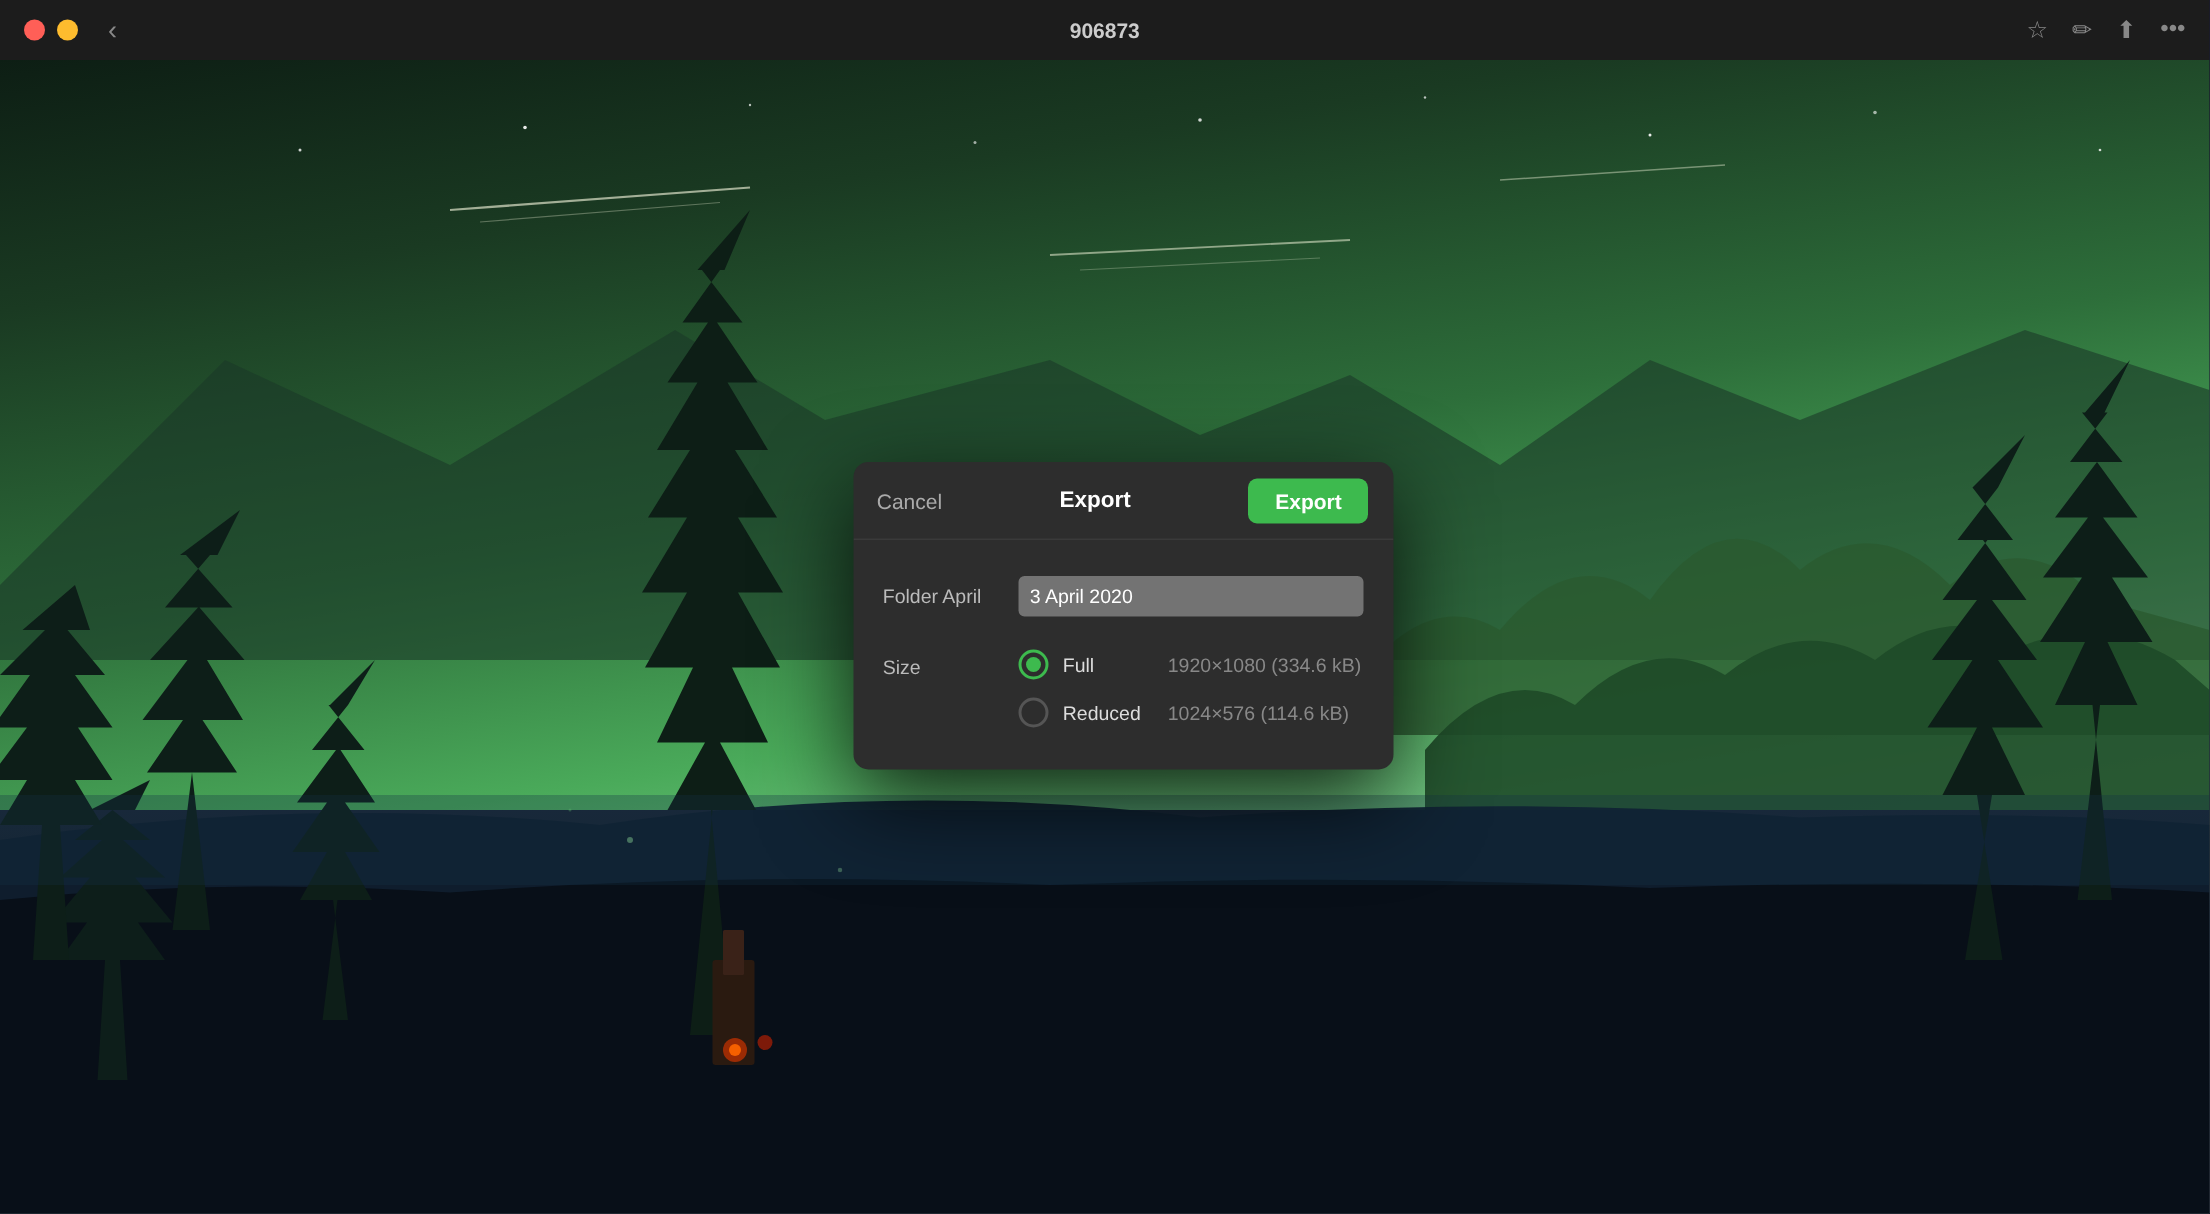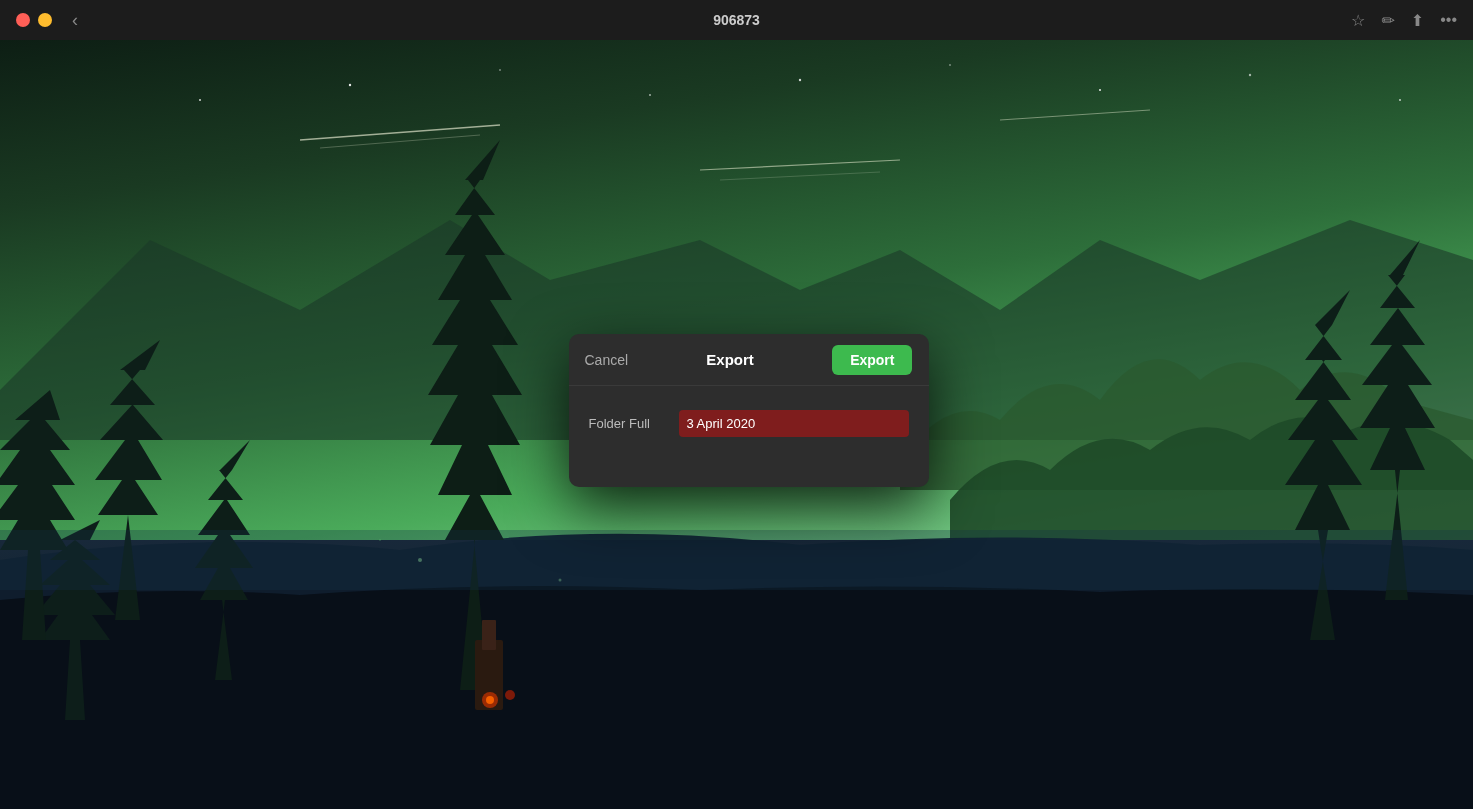--- a/index.html
+++ b/index.html
@@ -178,21 +178,21 @@
     }
 
     .form-label {
       color: #bbb;
       font-size: 13px;
       min-width: 90px;
     }
 
     .folder-name-input {
       flex: 1;
-      background: #7f1d1d;
+      background: #737373;
       border: none;
       border-radius: 4px;
       padding: 6px 8px;
       color: #fff;
       font-size: 13px;
       outline: none;
       selection-color: #fff;
     }
 
     .folder-name-input::selection {
@@ -364,19 +364,38 @@
 
     <div class="dialog-header">
       <button class="dialog-cancel">Cancel</button>
       <span class="dialog-title">Export</span>
       <button class="dialog-export-btn">Export</button>
     </div>
 
     <div class="dialog-body">
 
       <div class="form-row">
-        <span class="form-label">Folder Full</span>
+        <span class="form-label">Folder April</span>
         <input class="folder-name-input" type="text" value="3 April 2020" style="">
       </div>
 
+      <div class="size-section">
+        <span class="size-label">Size</span>
+        <div class="size-options">
+
+          <div class="size-option">
+            <div class="radio-circle selected">
+              <div class="radio-inner"></div>
+            </div>
+            <span class="size-option-name">Full</span>
+            <span class="size-option-info">1920×1080 (334.6 kB)</span>
+          </div>
+
+          <div class="size-option">
+            <div class="radio-circle"></div>
+            <span class="size-option-name">Reduced</span>
+            <span class="size-option-info">1024×576 (114.6 kB)</span>
+          </div>
+        </div>
+      </div>
     </div>
   </div>
 </div>
 
 </body></html>

